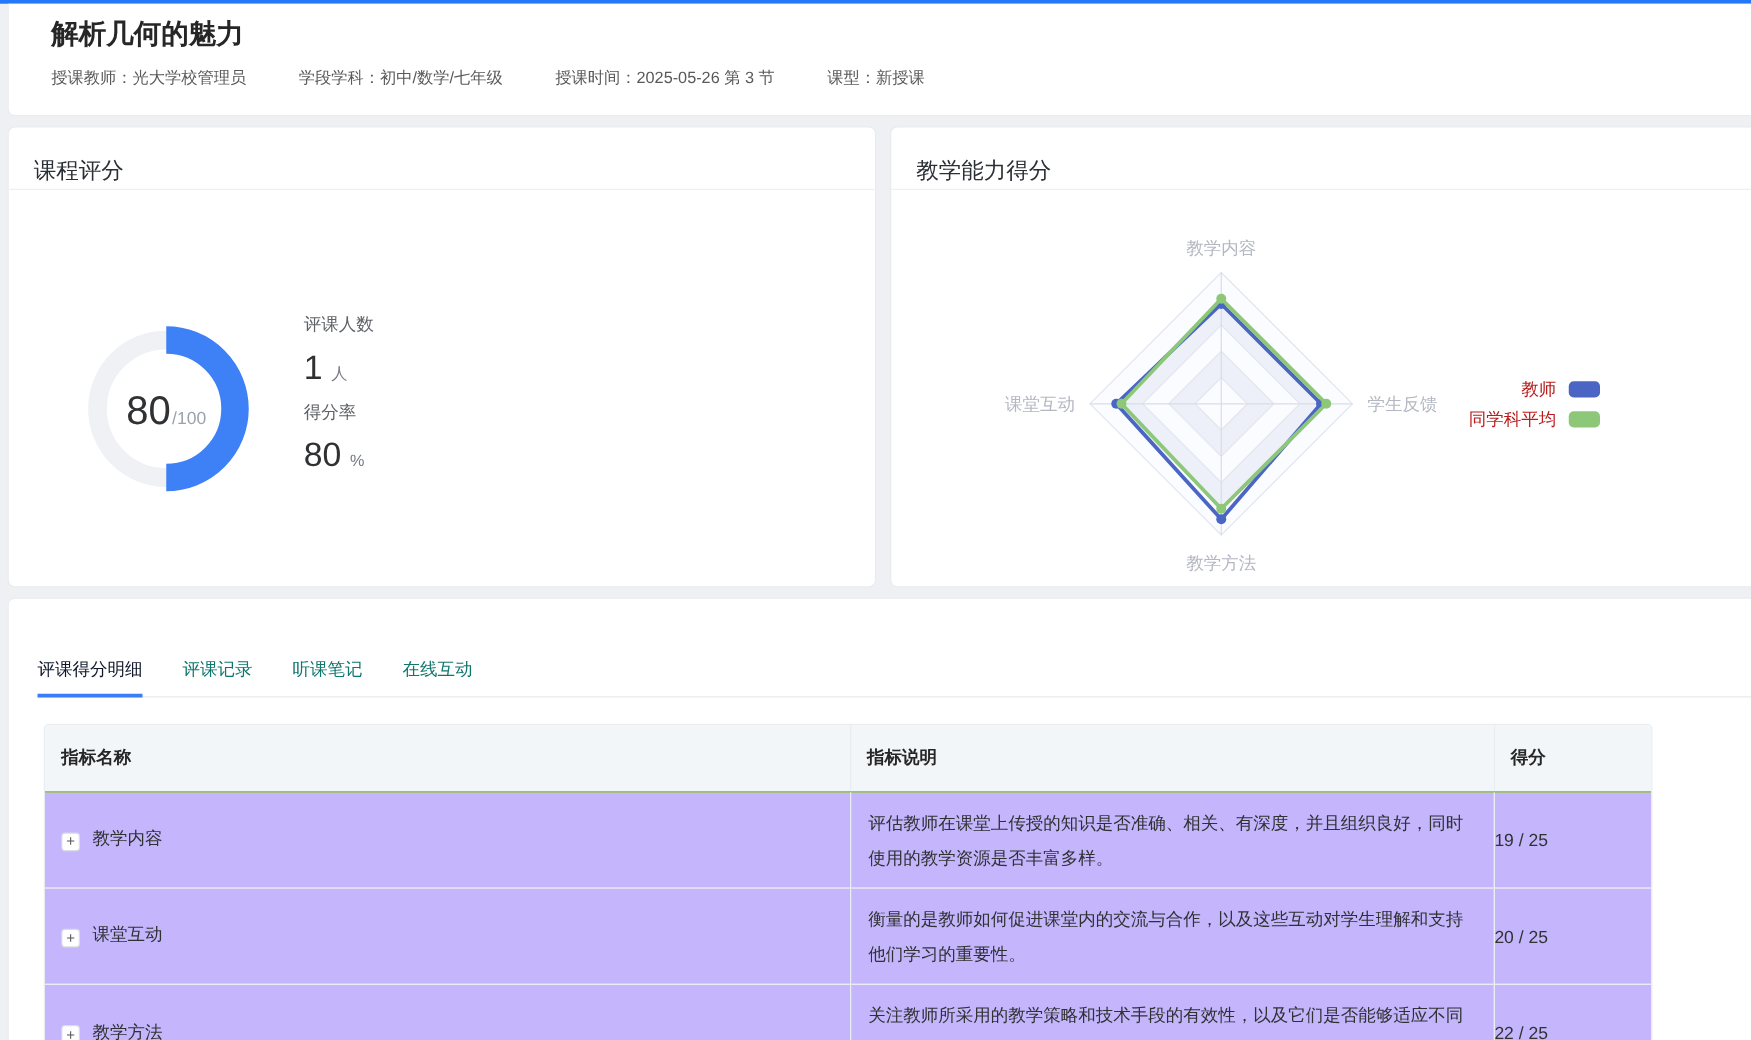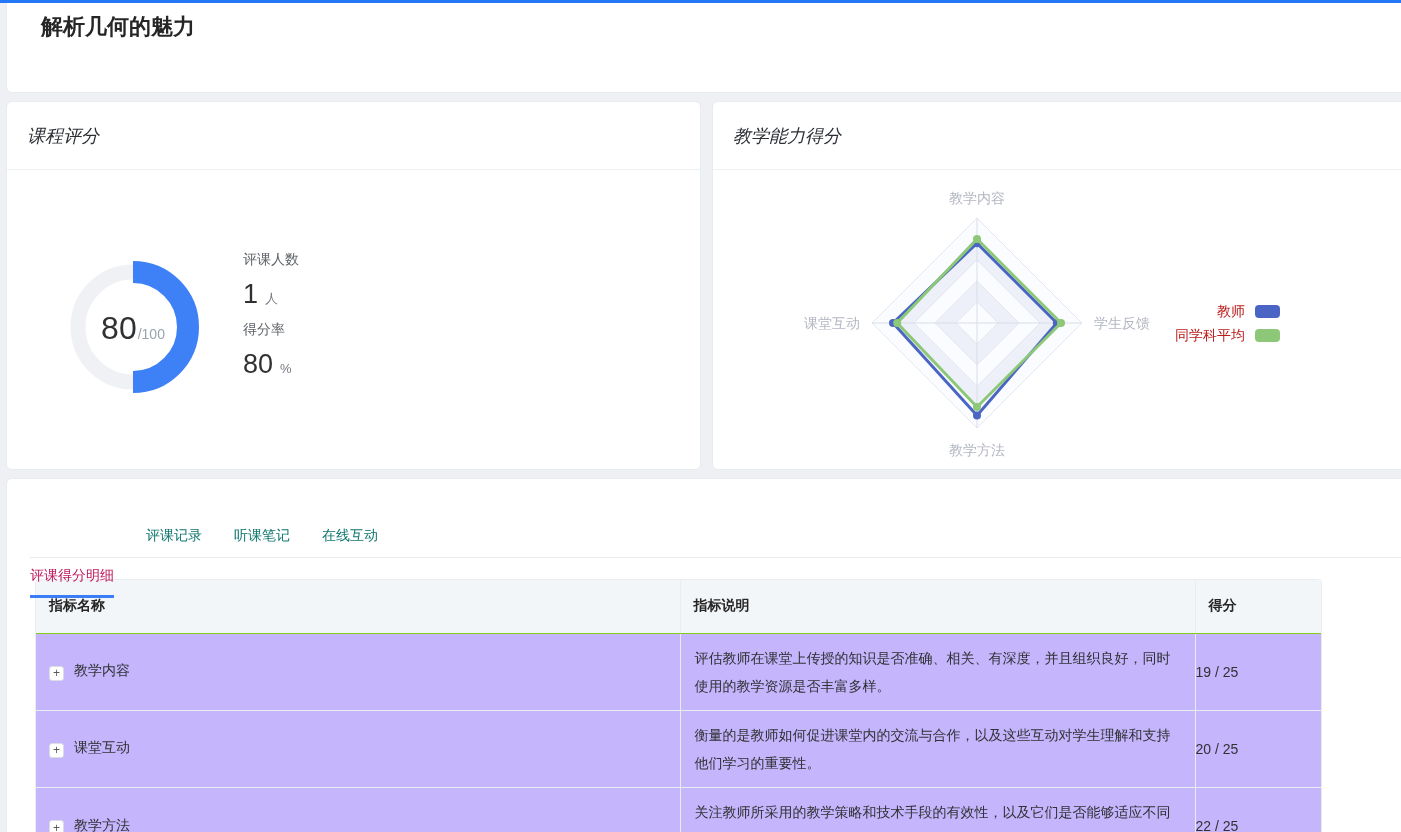--- a/index.html
+++ b/index.html
@@ -15,41 +15,41 @@
 
   
   .header-card { left:6px; top:3px; width:1400px; height:90px; border-radius:0 0 0 6px; border-top:none; }
   .page-title { position:absolute; left:34px; top:9px; font-size:22px; font-weight:700; color:#262626; }
   .meta-row { position:absolute; left:34px; top:50px; display:flex; gap:42px; font-size:13px; color:#595959; white-space:nowrap; }
   .meta-item span { color:#595959; }
 
   
   .score-card { left:6px; top:101px; width:695px; height:369px; }
   .radar-card { left:712px; top:101px; width:694px; height:369px; }
-  .card-head { height:68px; line-height:68px; padding-left:20px; font-size:18px; font-weight:500; color:#2b2f36; border-bottom:1px solid #eef0f2;font-style:italic; }
+  .card-head { height:50px; line-height:68px; padding-left:20px; font-size:18px; font-weight:500; color:#2b2f36; border-bottom:1px solid #eef0f2; }
 
   .gauge-svg { position:absolute; left:26px; top:125px; }
   .stats { position:absolute; left:236px; top:149px; display:flex; flex-direction:column; }
   .stat-label { font-size:14px; color:#5f6368; height:19px; }
   .stat-value-row { display:flex; align-items:baseline; margin-top:9px; height:34px; }
   .stat-value { font-size:27px; color:#303133; }
   .stat-suffix { font-size:13px; color:#767b82; margin-left:7px; }
   .stat-block + .stat-block { margin-top:8px; }
 
   .radar-svg { position:absolute; left:0; top:70px; }
   .legend { position:absolute; right:125px; top:199px; display:flex; flex-direction:column; gap:3px; align-items:flex-end; }
   .legend-row { display:flex; align-items:center; height:21px; cursor:pointer; }
   .legend-label { font-size:14px; color:#b91c1c; }
   .legend-swatch { width:25px; height:13px; border-radius:4px; margin-left:10px; }
 
   
   .bottom-card { left:6px; top:478px; width:1400px; height:380px; border-radius:6px 6px 0 0; }
   .tabs { position:absolute; left:23px; top:47px; display:flex; gap:32px; z-index:2; }
   .tab { font-size:14px; line-height:19px; color:#0f766e; padding-bottom:10px; cursor:pointer; border-bottom:3px solid transparent; }
-  .tab.active { color:#be185d; border-bottom-color:#3a7df6;margin-top:40px; }
+  .tab.active { color:#0f172a; border-bottom-color:#3a7df6; }
   .tabs-underline { position:absolute; left:23px; right:0; top:78px; height:1px; background:#e7eaed; z-index:1; }
 
   .table-wrap { position:absolute; left:28px; top:100px; width:1287px; border:1px solid #e9edf0; border-radius:4px 4px 0 0; overflow:hidden; background:#fff; }
   table { width:100%; border-collapse:collapse; table-layout:fixed; }
   th { background:#f3f6f8; height:53px; text-align:left; font-size:14px; font-weight:700; color:#262626; padding-left:13px; }
   td { height:77px; vertical-align:middle; font-size:14px; color:#303133; background:#c4b5fd; }
   tr + tr td { border-top:1px solid #e9edf0; }
   thead tr th { border-bottom:1px solid #84cc16; }
   .cb { border-left:1px solid #e9edf0; }
   td.c-name { padding-left:13px; }
@@ -57,20 +57,26 @@
   td.c-score { }
   .plus-btn { display:inline-flex; align-items:center; justify-content:center; width:15px; height:15px; border:1px solid #dadde2; border-radius:3px; background:#fff; color:#595959; font-size:12px; line-height:1; margin-right:10px; vertical-align:-2px; cursor:pointer; }
 </style>
 </head>
 <body>
 
 <div class="topbar"></div>
 
 <div class="card header-card">
   <div class="page-title">解析几何的魅力</div>
+  <div class="meta-row" id="meta-row">
+      <div class="meta-item"><span>授课教师：</span><span>光大学校管理员</span></div>
+      <div class="meta-item"><span>学段学科：</span><span>初中/数学/七年级</span></div>
+      <div class="meta-item"><span>授课时间：</span><span>2025-05-26 第 3 节</span></div>
+      <div class="meta-item"><span>课型：</span><span>新授课</span></div>
+    </div>
 </div>
 
 <div class="card score-card">
   <div class="card-head">课程评分</div>
   <svg class="gauge-svg" id="gauge-svg" width="200" height="200">
       <circle cx="100" cy="100" r="55" fill="none" stroke="#f0f1f4" stroke-width="15"></circle>
       <path d="M 100 45 A 55 55 0 0 1 100 155" fill="none" stroke="#3e80f6" stroke-width="22" stroke-linecap="butt"></path>
       <text x="100" y="101" text-anchor="middle" dominant-baseline="central"><tspan font-size="32" fill="#303133" font-weight="500">80</tspan><tspan font-size="14" fill="#9aa3ad" dy="6" dx="1">/100</tspan></text>
     </svg>
   <div class="stats" id="stats">

